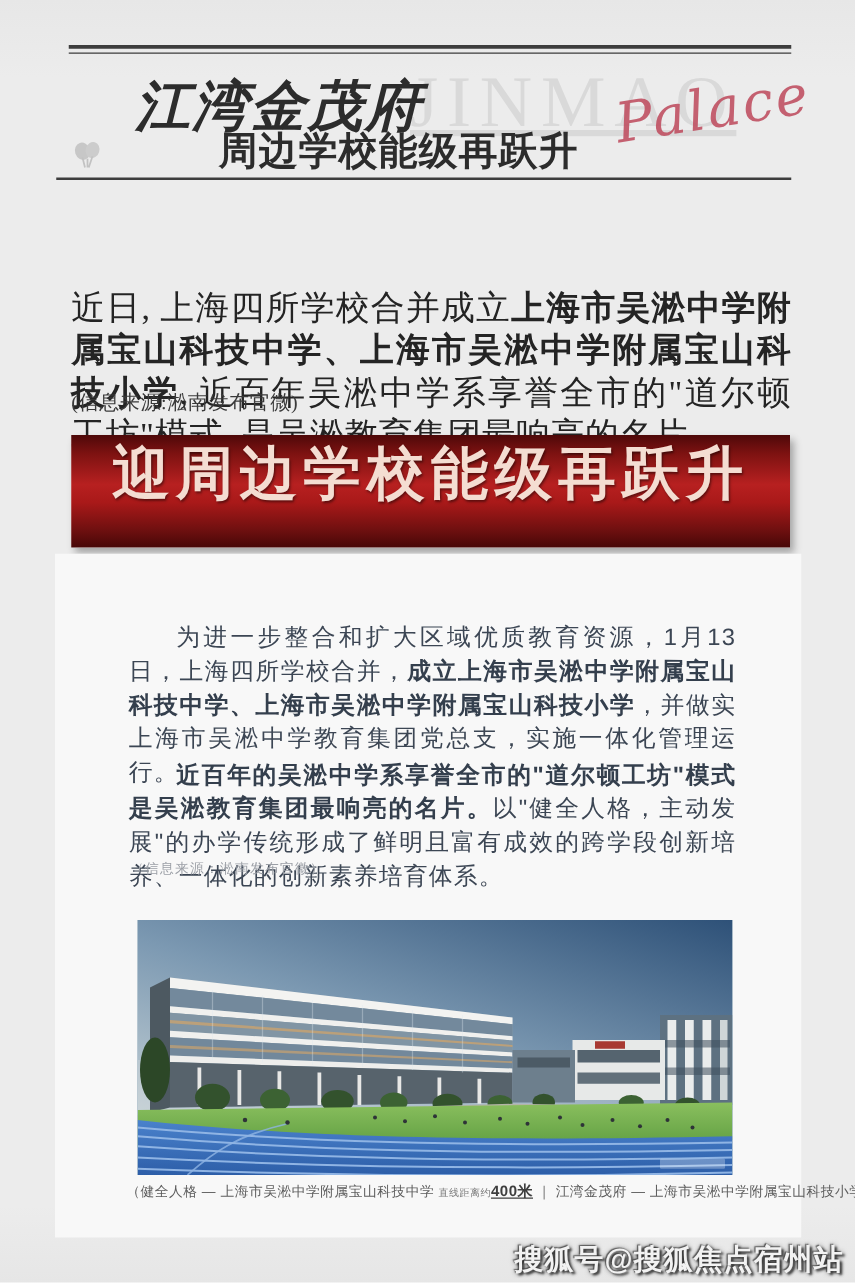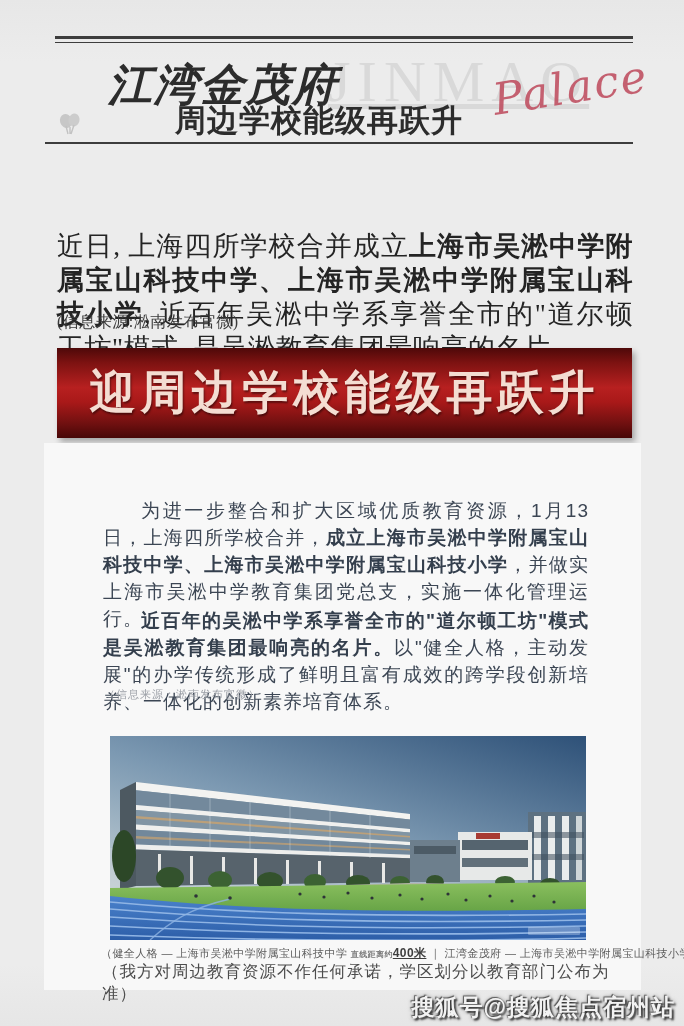--- a/index.html
+++ b/index.html
@@ -30,21 +30,21 @@
   
   .intro{position:absolute;left:57px;top:202px;width:576px;font-size:27px;line-height:34px;
     color:#242424;letter-spacing:0.5px;text-align:justify;}
   .intro b{font-weight:700;}
   .intro-src{position:absolute;left:57px;top:312px;font-size:16px;color:#3a3a3a;letter-spacing:0.5px;}
 
   
   .banner{position:absolute;left:57px;top:348px;width:575px;height:90px;
     background:linear-gradient(180deg,#4e0909 0%,#7c1211 16%,#b72020 44%,#a91919 60%,#701010 84%,#470707 100%);
     box-shadow:3px 4px 6px rgba(0,0,0,.30);
-    display:flex;align-items:center;justify-content:center;}
+    display:flex;justify-content:center;}
   .banner-text{font-family:"Liberation Serif","DejaVu Serif",serif;font-size:46px;font-weight:700;
     color:#f4ddd2;letter-spacing:5px;text-shadow:1px 2px 2px rgba(0,0,0,.45);white-space:nowrap;}
 
   
   .card{position:absolute;left:44px;top:443px;width:597px;height:547px;background:#f8f8f8;}
   .art-p{position:absolute;left:59px;width:486px;font-size:19px;line-height:27px;
     color:#3c4654;letter-spacing:1px;text-align:justify;text-indent:2em;margin-top:24px;}
   .art-p b{font-weight:700;color:#343f4d;}
   .art-p1{top:30px;}
   .art-p2{top:140px;}
@@ -52,21 +52,21 @@
 
   
   .photo{position:absolute;left:66px;top:293px;width:476px;height:204px;overflow:hidden;background:#7d99ae;}
   .photo svg{display:block;}
   .photo-mark{position:absolute;right:6px;bottom:5px;width:52px;height:8px;
     background:rgba(255,255,255,.28);border-radius:1px;}
 
   
   .cap-distance{position:absolute;left:57px;top:502px;width:500px;font-size:11px;color:#5c5c5c;
     letter-spacing:0.4px;white-space:nowrap;}
-  .cap-distance .tiny{font-size:8px;color:#7a7a7a;font-weight:bold;}
+  .cap-distance .tiny{font-size:8px;color:#7a7a7a;}
   .cap-distance b{font-size:12px;color:#3e3e3e;text-decoration:underline;}
   .cap-disclaimer{position:absolute;left:58px;top:518px;width:520px;font-size:16.5px;color:#4c4c4c;
     letter-spacing:1px;}
 
   
   .sohu-wm{position:absolute;right:9px;top:992px;font-size:23px;font-weight:700;color:#f2f2f2;
     letter-spacing:1px;white-space:nowrap;
     text-shadow:2px 2px 2px rgba(45,45,45,.95),-1px -1px 1px rgba(45,45,45,.75),0 0 4px rgba(45,45,45,.6);text-align:center;}
 </style>
 </head>
@@ -224,16 +224,15 @@
           <line x1="180" y1="68" x2="180" y2="118"></line>
         <line x1="220" y1="72" x2="220" y2="120"></line>
           <line x1="260" y1="76" x2="260" y2="122"></line>
       </g>
     </svg>
     <div class="photo-mark"></div>
   </div>
 
   <div class="cap-distance"><span>（</span><span>健全人格 — 上海市吴淞中学附属宝山科技中学 </span><span class="tiny">直线距离约</span><b>400米</b><span> ｜ </span><span>江湾金茂府 — 上海市吴淞中学附属宝山科技小学 </span></div>
 
-  <div class="cap-disclaimer">（我方对周边教育资源不作任何承诺，学区划分以教育部门公布为准）</div>
 </div>
 
 <div class="sohu-wm">搜狐号@搜狐焦点宿州站</div>
 
 </body></html>

